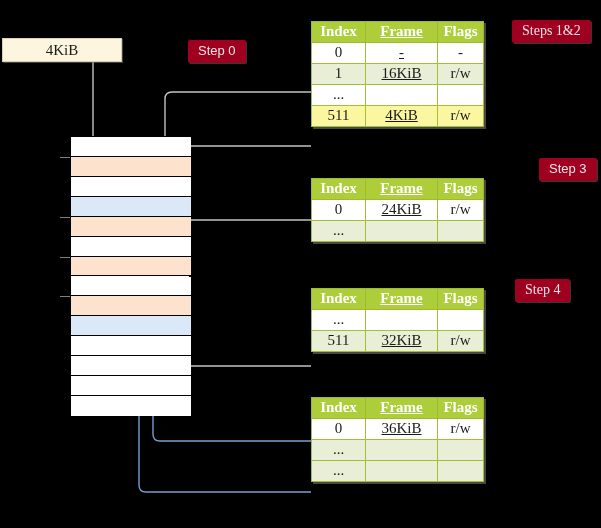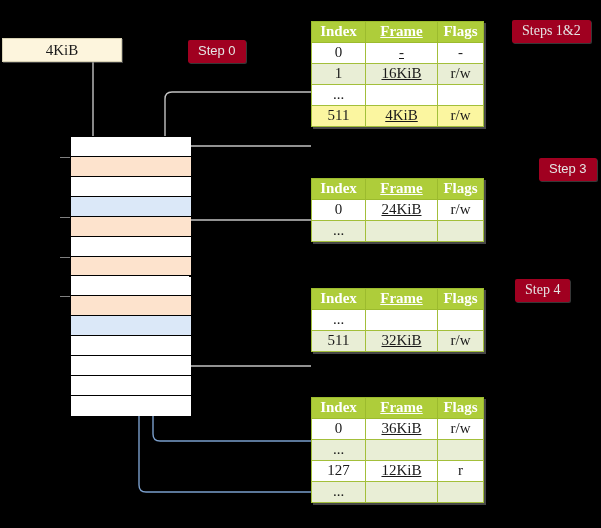--- a/index.html
+++ b/index.html
@@ -287,25 +287,20 @@
             <td class="c-index">0</td>
             <td class="c-frame">36KiB</td>
             <td class="c-flags">r/w</td>
           </tr>
           <tr>
             <td class="c-index alt">...</td>
             <td class="c-frame alt"></td>
             <td class="c-flags alt"></td>
           </tr>
           <tr>
-            <td class="c-index">127</td>
-            <td class="c-frame">12KiB</td>
-            <td class="c-flags">r</td>
-          </tr>
-          <tr>
             <td class="c-index alt">...</td>
             <td class="c-frame alt"></td>
             <td class="c-flags alt"></td>
           </tr>
         </tbody>
       </table>
     </div>
 
 </div>
 

